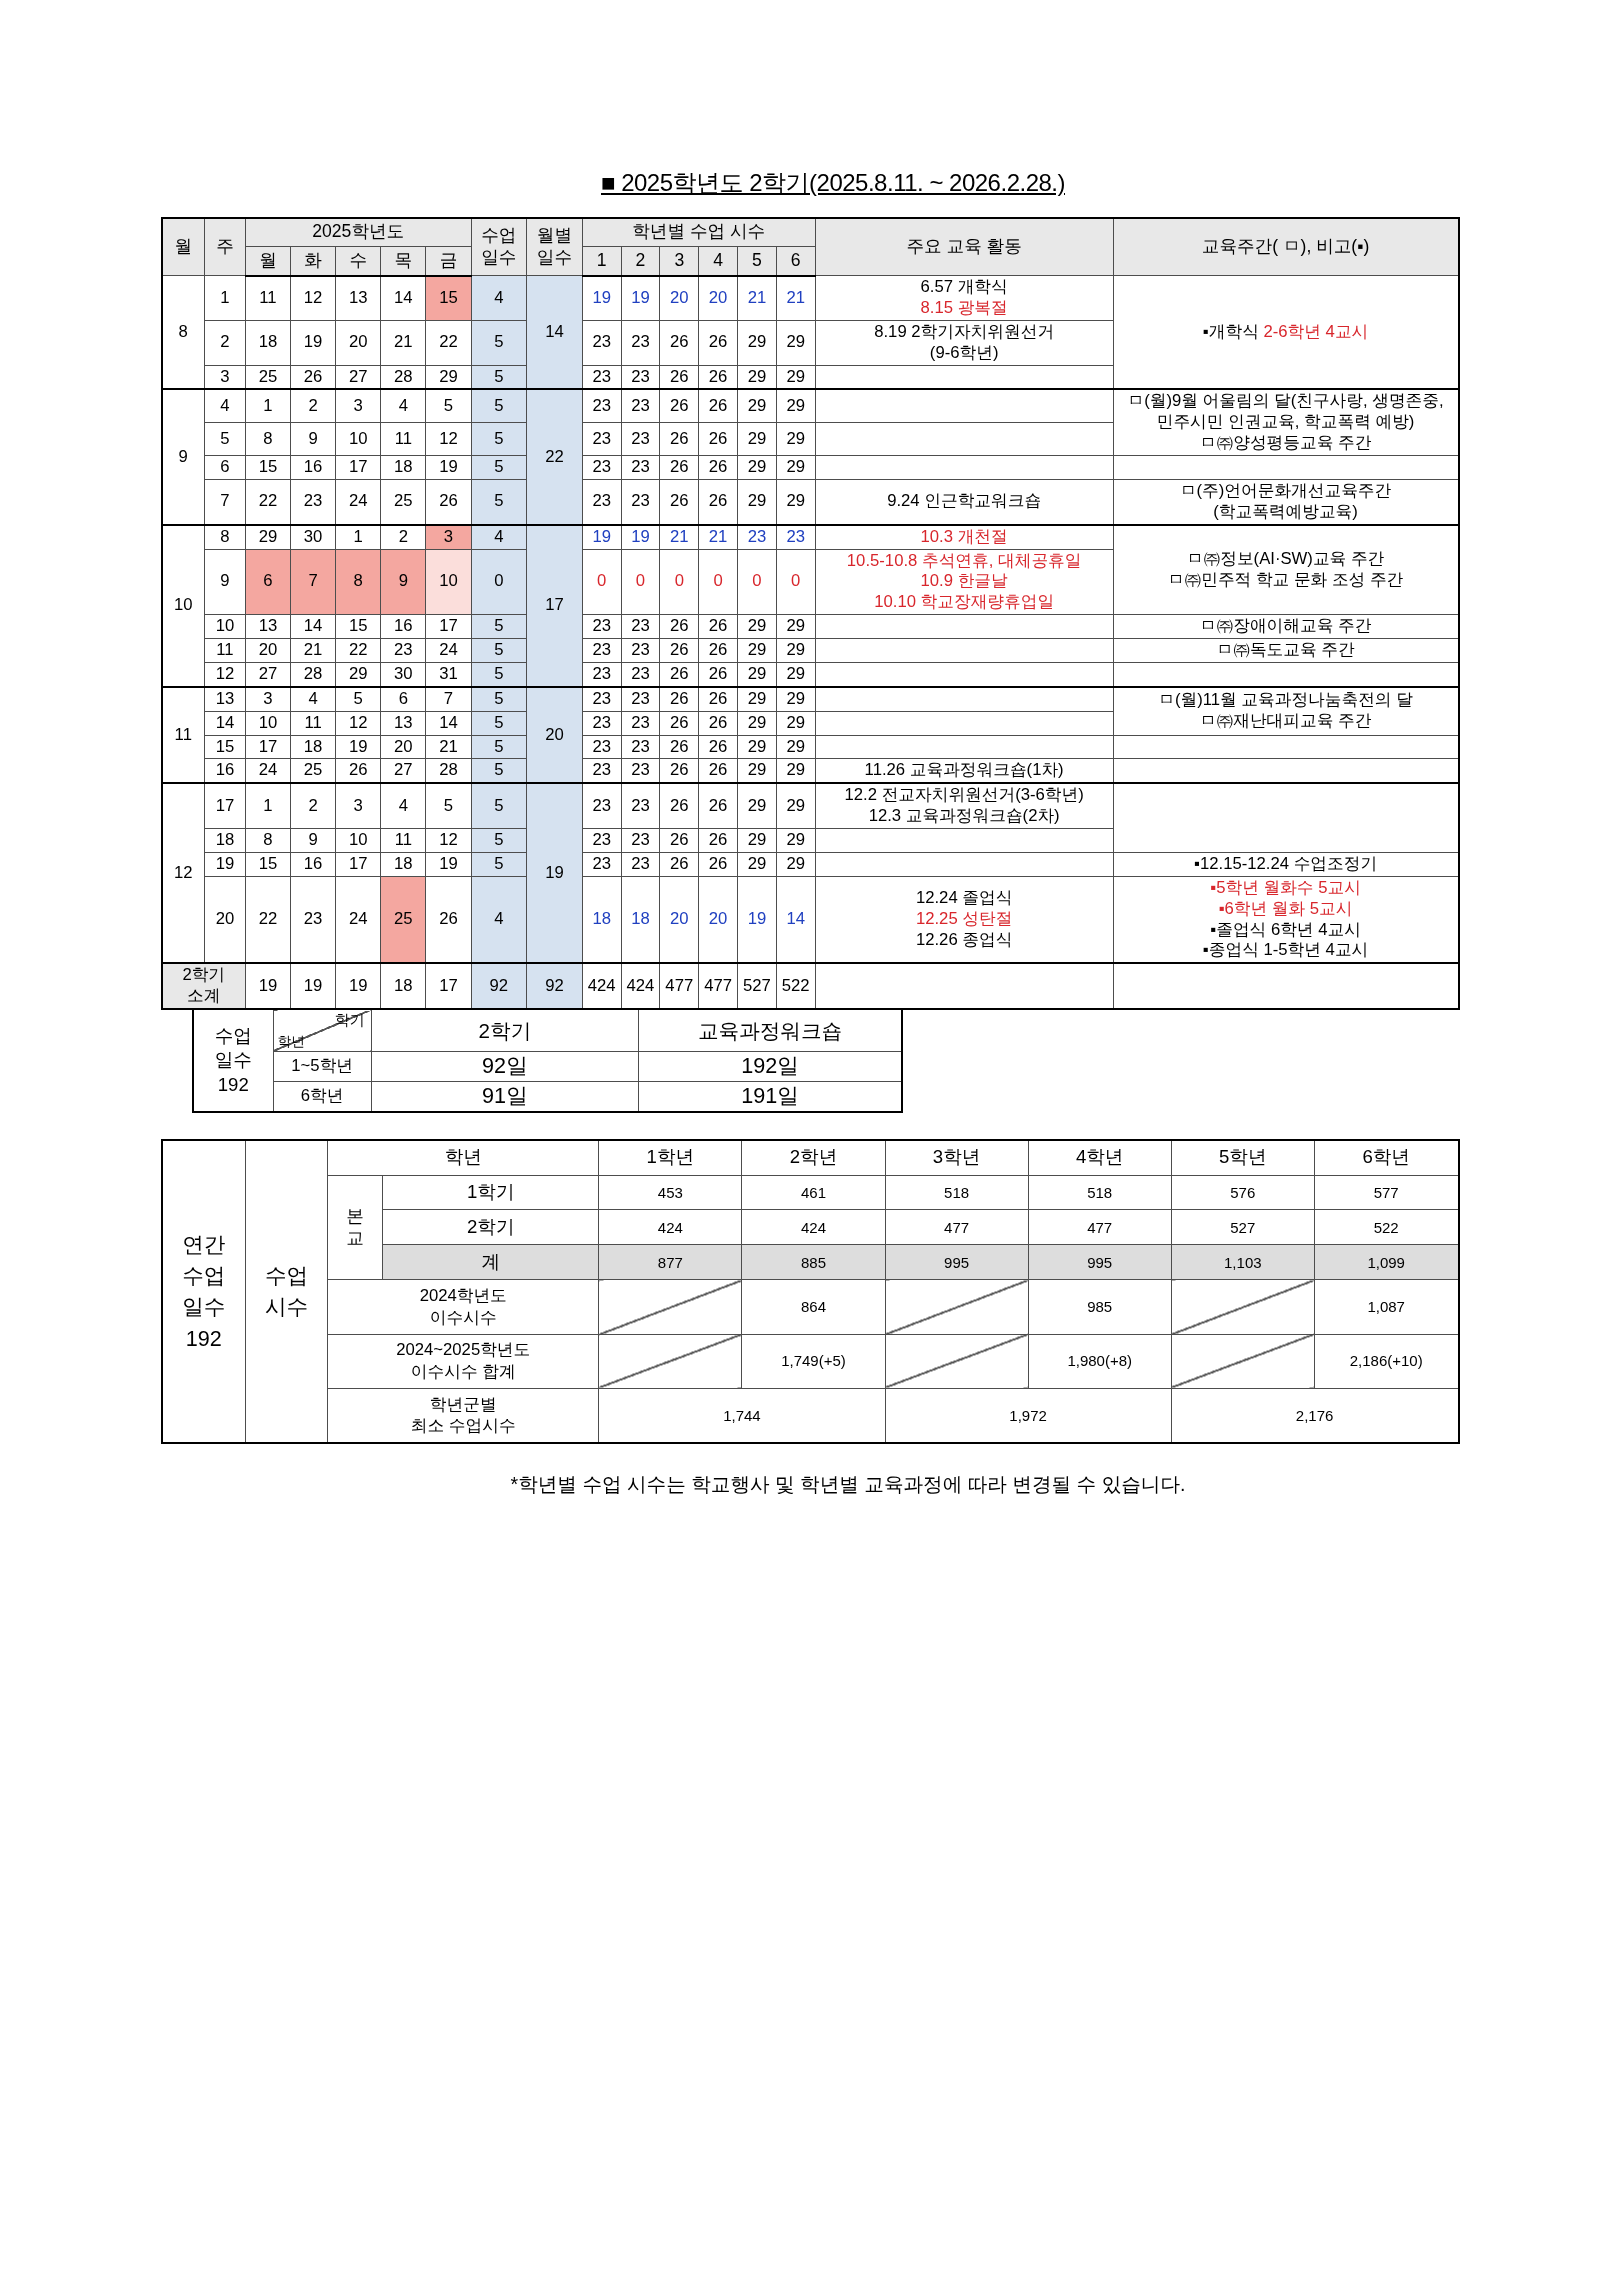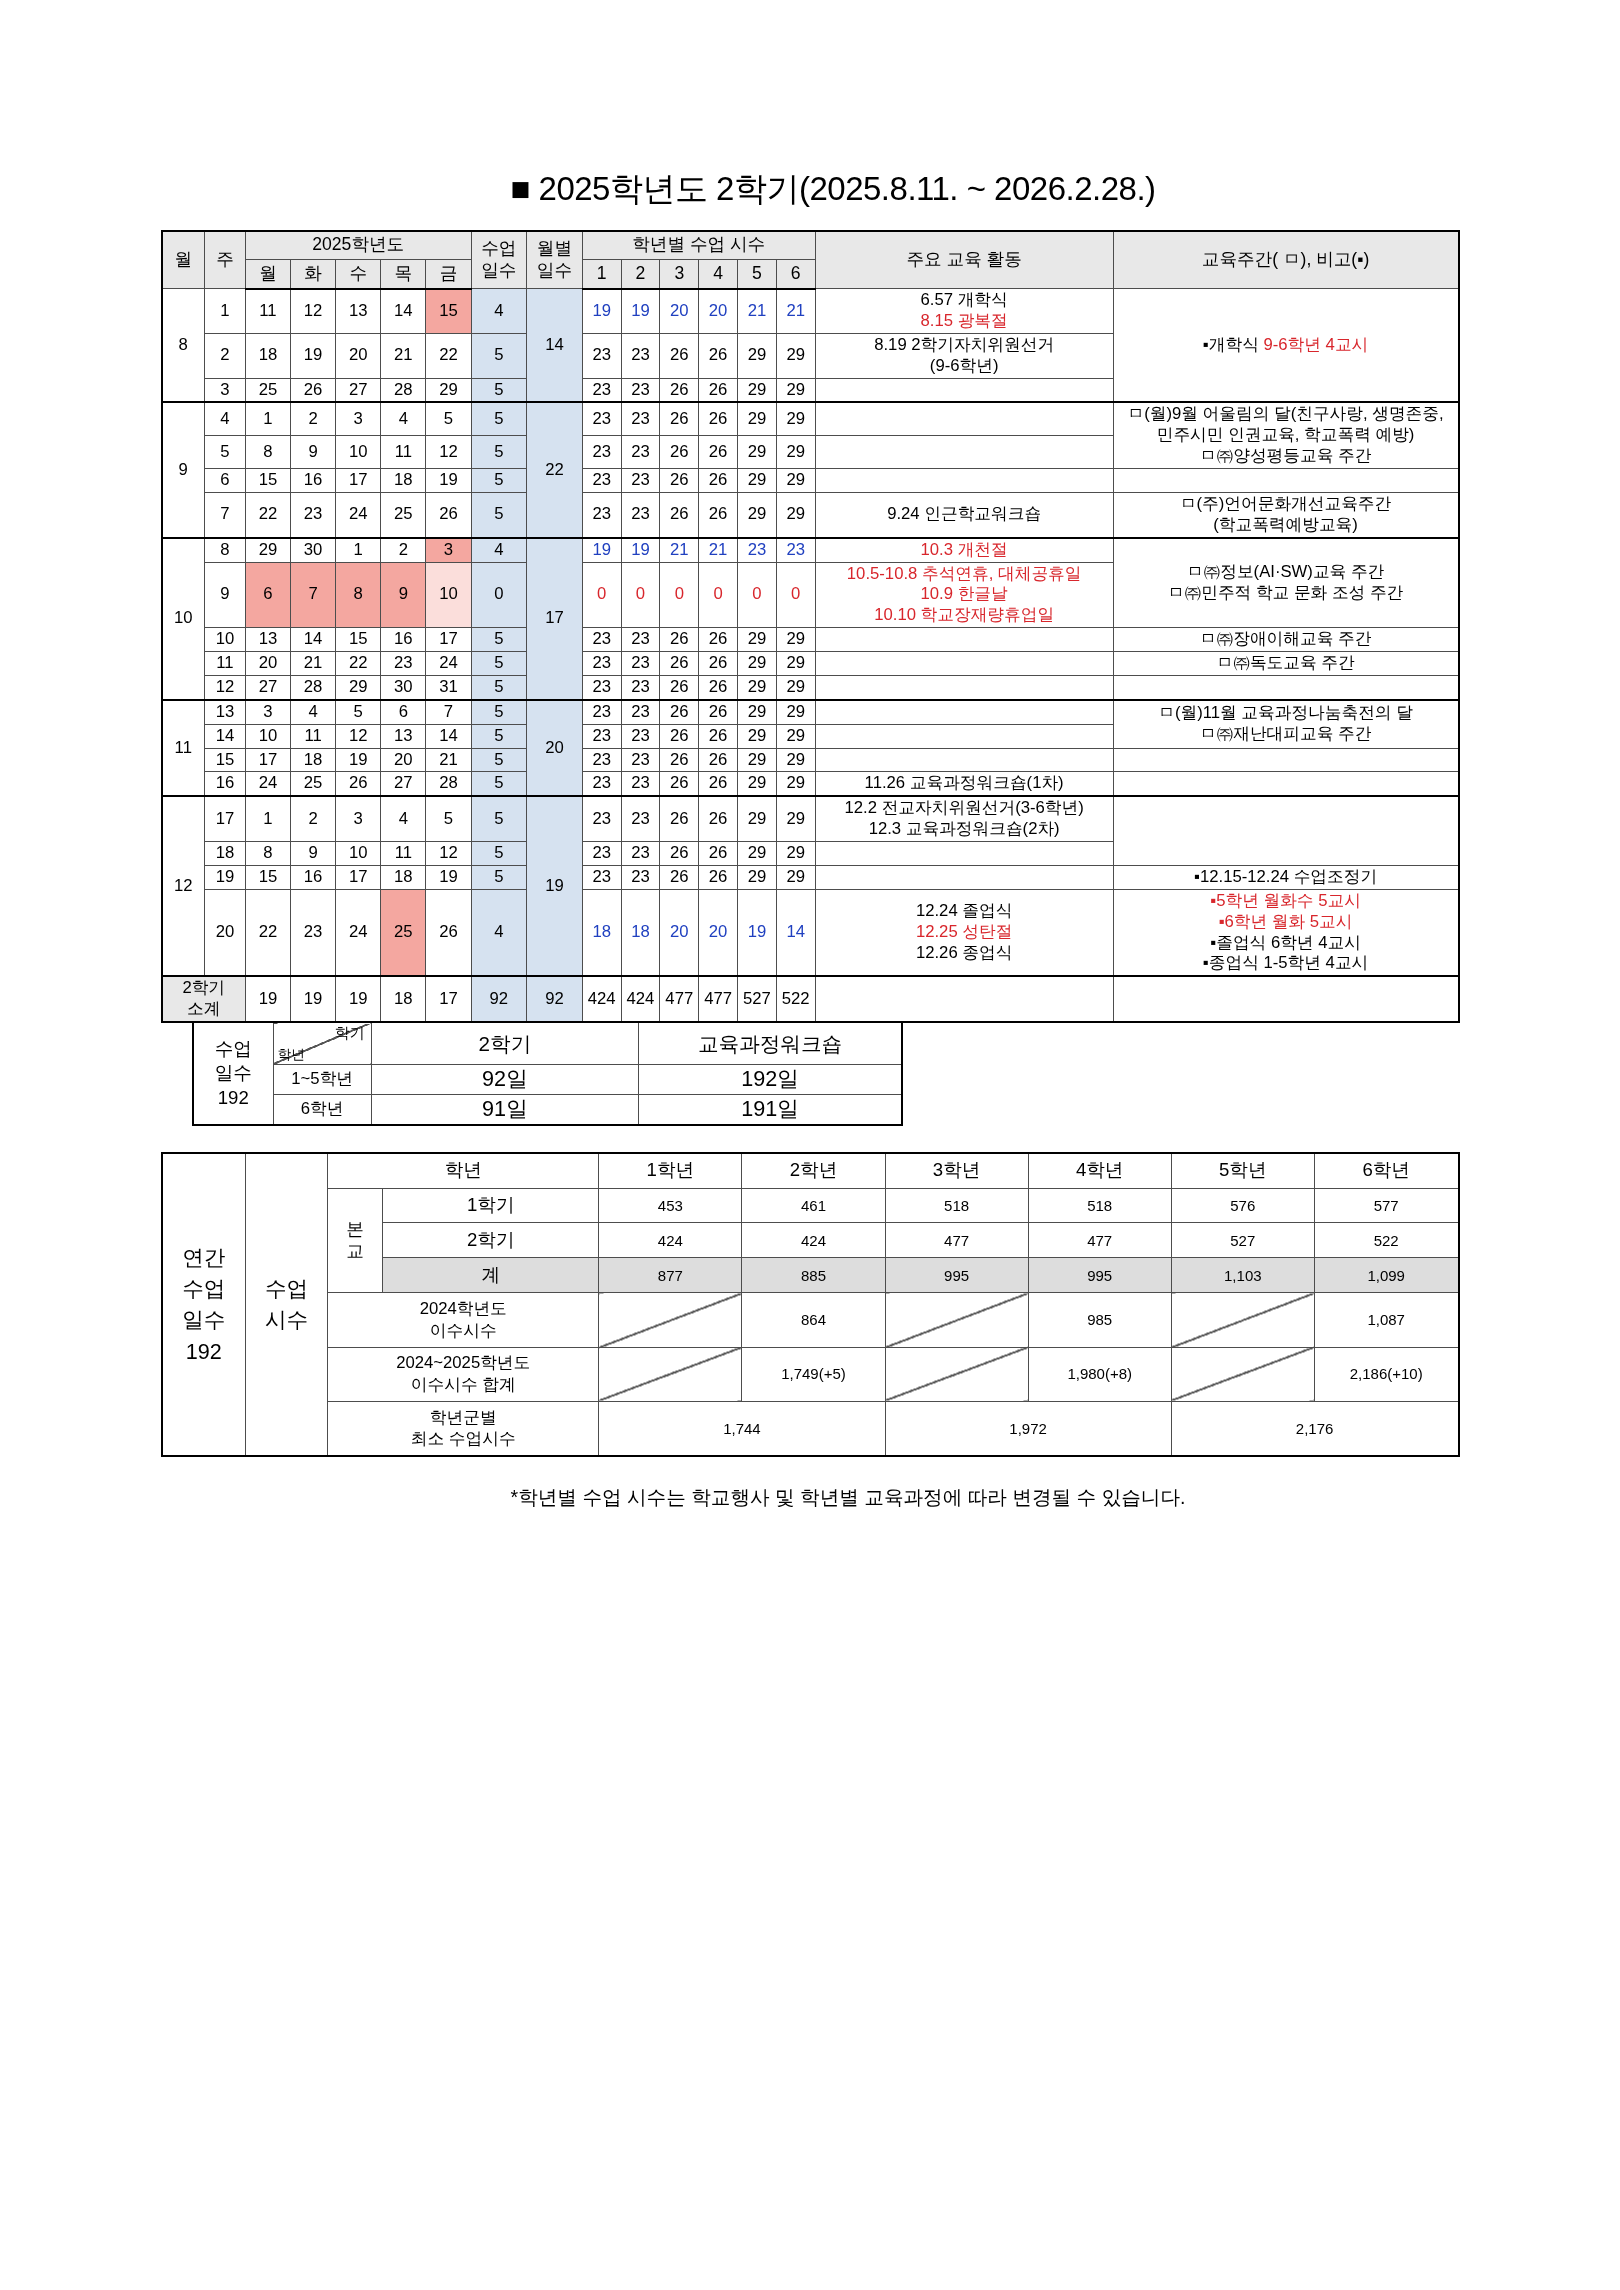--- a/index.html
+++ b/index.html
@@ -16,24 +16,25 @@
   }
   .page {
     position: relative;
     width: 1620px;
     height: 2291px;
     box-sizing: border-box;
     padding: 167px 0 0 0;
   }
   .doc-title {
     text-align: center;
-    font-size: 33px;
+    font-size: 24px;
     letter-spacing: -0.5px;
     margin: 0 0 17.6px 0;
     padding-left: 46px;
+    text-decoration: underline;
   }
   table {
     border-collapse: collapse;
     table-layout: fixed;
   }
   .main-table {
     margin: 0 auto;
     width: 1299px;
     border: 2px solid #000;
   }
@@ -175,21 +176,21 @@
           <td class="red-cell">15</td>
           <td class="blue-cell sum-cell">4</td>
           <td rowspan="3" class="blue-cell sum-cell thickb">14</td>
           <td class="t-blue">19</td>
           <td class="t-blue">19</td>
           <td class="t-blue">20</td>
           <td class="t-blue">20</td>
           <td class="t-blue">21</td>
           <td class="t-blue">21</td>
           <td class="act-cell"><span>6.57 개학식</span><br><span class="t-red">8.15 광복절</span></td>
-          <td rowspan="3" class="note-cell thickr thickb"><span>▪개학식 </span><span class="t-red">9-6학년 4교시</span></td>
+          <td rowspan="3" class="note-cell thickr thickb"><span>▪개학식 </span><span class="t-red">2-6학년 4교시</span></td>
         </tr>
         <tr>
           <td class="">2</td>
           <td class="">18</td>
           <td class="">19</td>
           <td class="">20</td>
           <td class="">21</td>
           <td class="">22</td>
           <td class="blue-cell sum-cell">5</td>
           <td class="">23</td>

